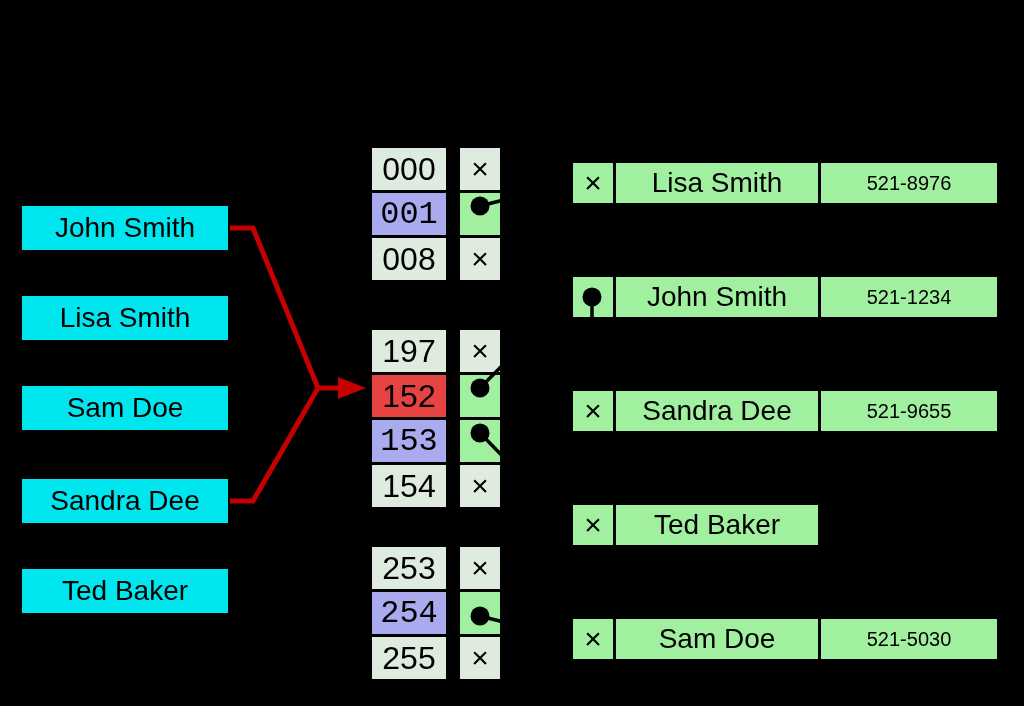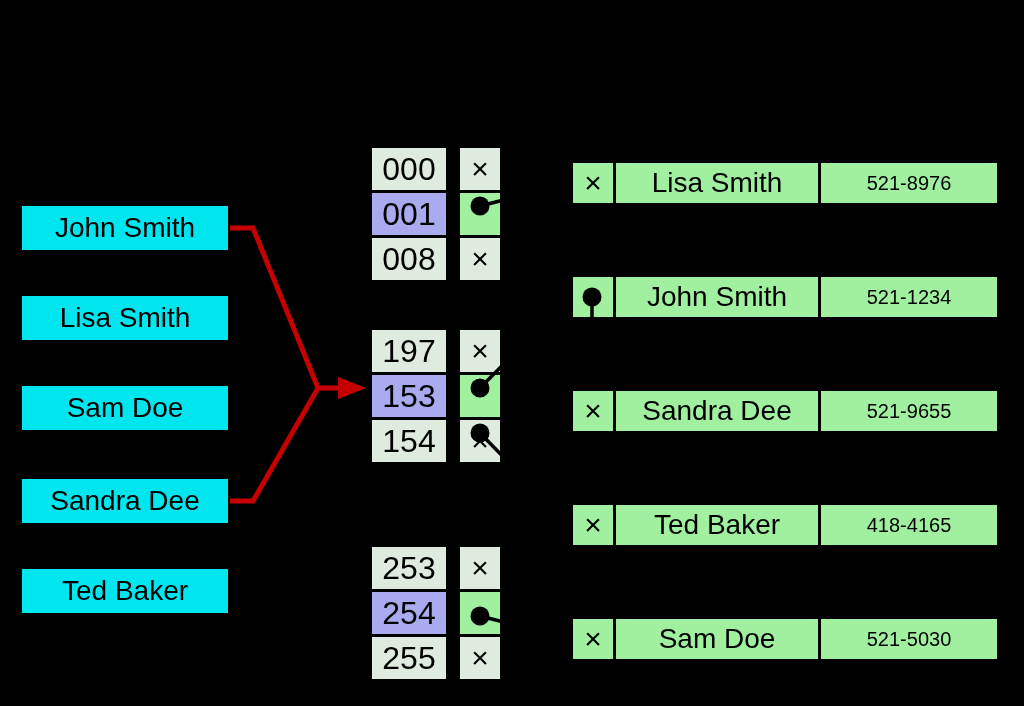--- a/index.html
+++ b/index.html
@@ -21,21 +21,21 @@
   }
   
   .bgroup { position: absolute; left: 369px; }
   .brow { display: flex; height: 48px; margin-top: -3px; }
   .brow:first-child { margin-top: 8px; }
   .cell {
     border: 3px solid #000; box-sizing: border-box;
     display: flex; align-items: center; justify-content: center;
   }
   .idx  { width: 80px; background: var(--bucket-fill); font-size: 32px; }
-  .idx.hl-lav { background: var(--lavender); }
+  .idx.hl-lav { background: var(--lavender); font-family: Liberation Mono, monospace; }
   .idx.hl-red { background: var(--collision-red); }
   .slot { width: 46px; margin-left: 8px; background: var(--bucket-fill); font-size: 30px; }
   .slot.ptr { background: var(--slot-green); }
   
   .record { position: absolute; left: 570px; width: 430px; height: 46px; display: flex; }
   .record .cell { background: var(--record-green); }
   .rslot  { width: 46px;  font-size: 30px; }
   .rname  { width: 208px; margin-left: -3px; font-size: 28px; }
   .rphone { width: 182px; margin-left: -3px; font-size: 20px; }
   
@@ -68,20 +68,24 @@
     <div class="cell slot">×</div>
   </div>
 </div>
 
 <div class="bgroup" style="top:319px">
   <div class="brow">
     <div class="cell idx">197</div>
     <div class="cell slot">×</div>
   </div>
   <div class="brow">
+    <div class="cell idx hl-red">152</div>
+    <div class="cell slot ptr"></div>
+  </div>
+  <div class="brow">
     <div class="cell idx hl-lav">153</div>
     <div class="cell slot ptr"></div>
   </div>
   <div class="brow">
     <div class="cell idx">154</div>
     <div class="cell slot">×</div>
   </div>
 </div>
 
 <div class="bgroup" style="top:536px">
@@ -110,21 +114,20 @@
   <div class="cell rphone">521-1234</div>
 </div>
 <div class="record" style="top:388px">
   <div class="cell rslot">×</div>
   <div class="cell rname">Sandra Dee</div>
   <div class="cell rphone">521-9655</div>
 </div>
 <div class="record" style="top:502px">
   <div class="cell rslot">×</div>
   <div class="cell rname">Ted Baker</div>
-  <div class="cell rphone">418-4165</div>
 </div>
 <div class="record" style="top:616px">
   <div class="cell rslot">×</div>
   <div class="cell rname">Sam Doe</div>
   <div class="cell rphone">521-5030</div>
 </div>
 
 <svg class="overlay" width="1024" height="706" viewBox="0 0 1024 706">
 
   <path class="arrow" d="M230,228 L253,228 L318,388 L341,388"></path>

